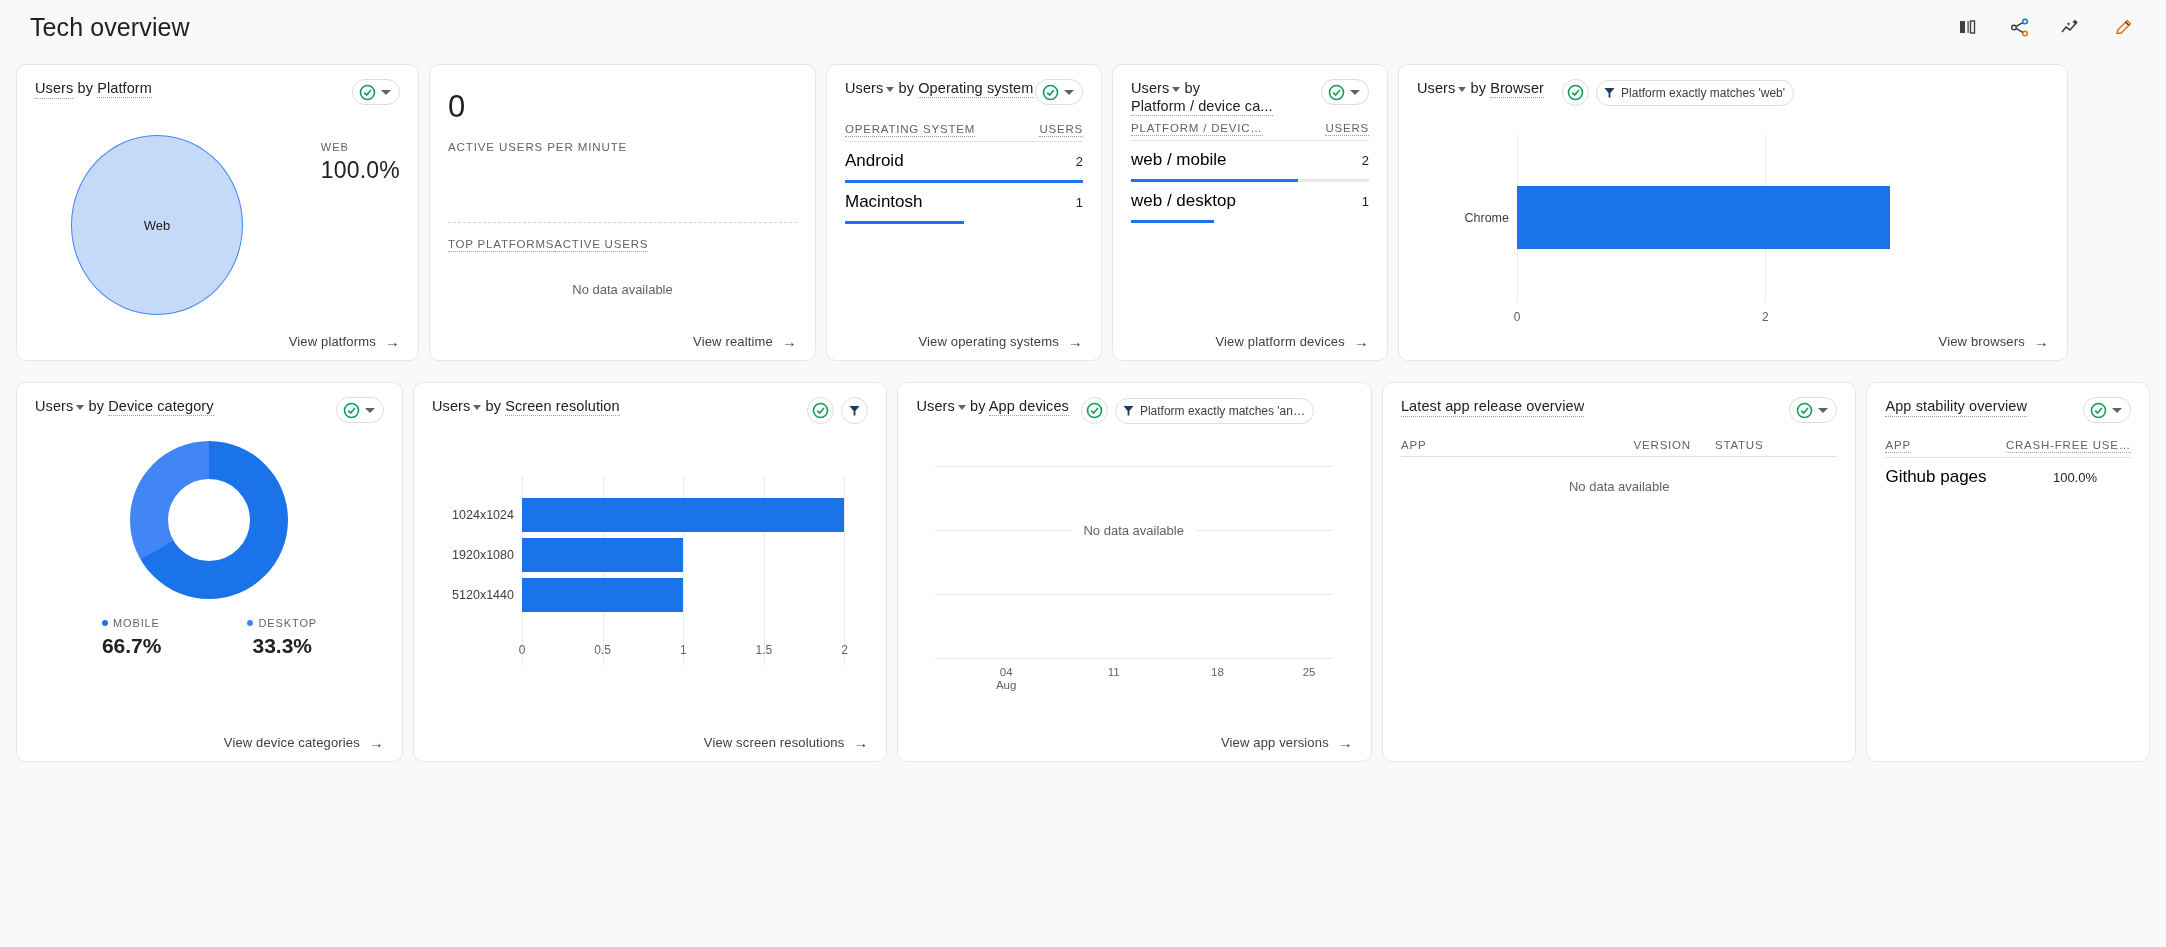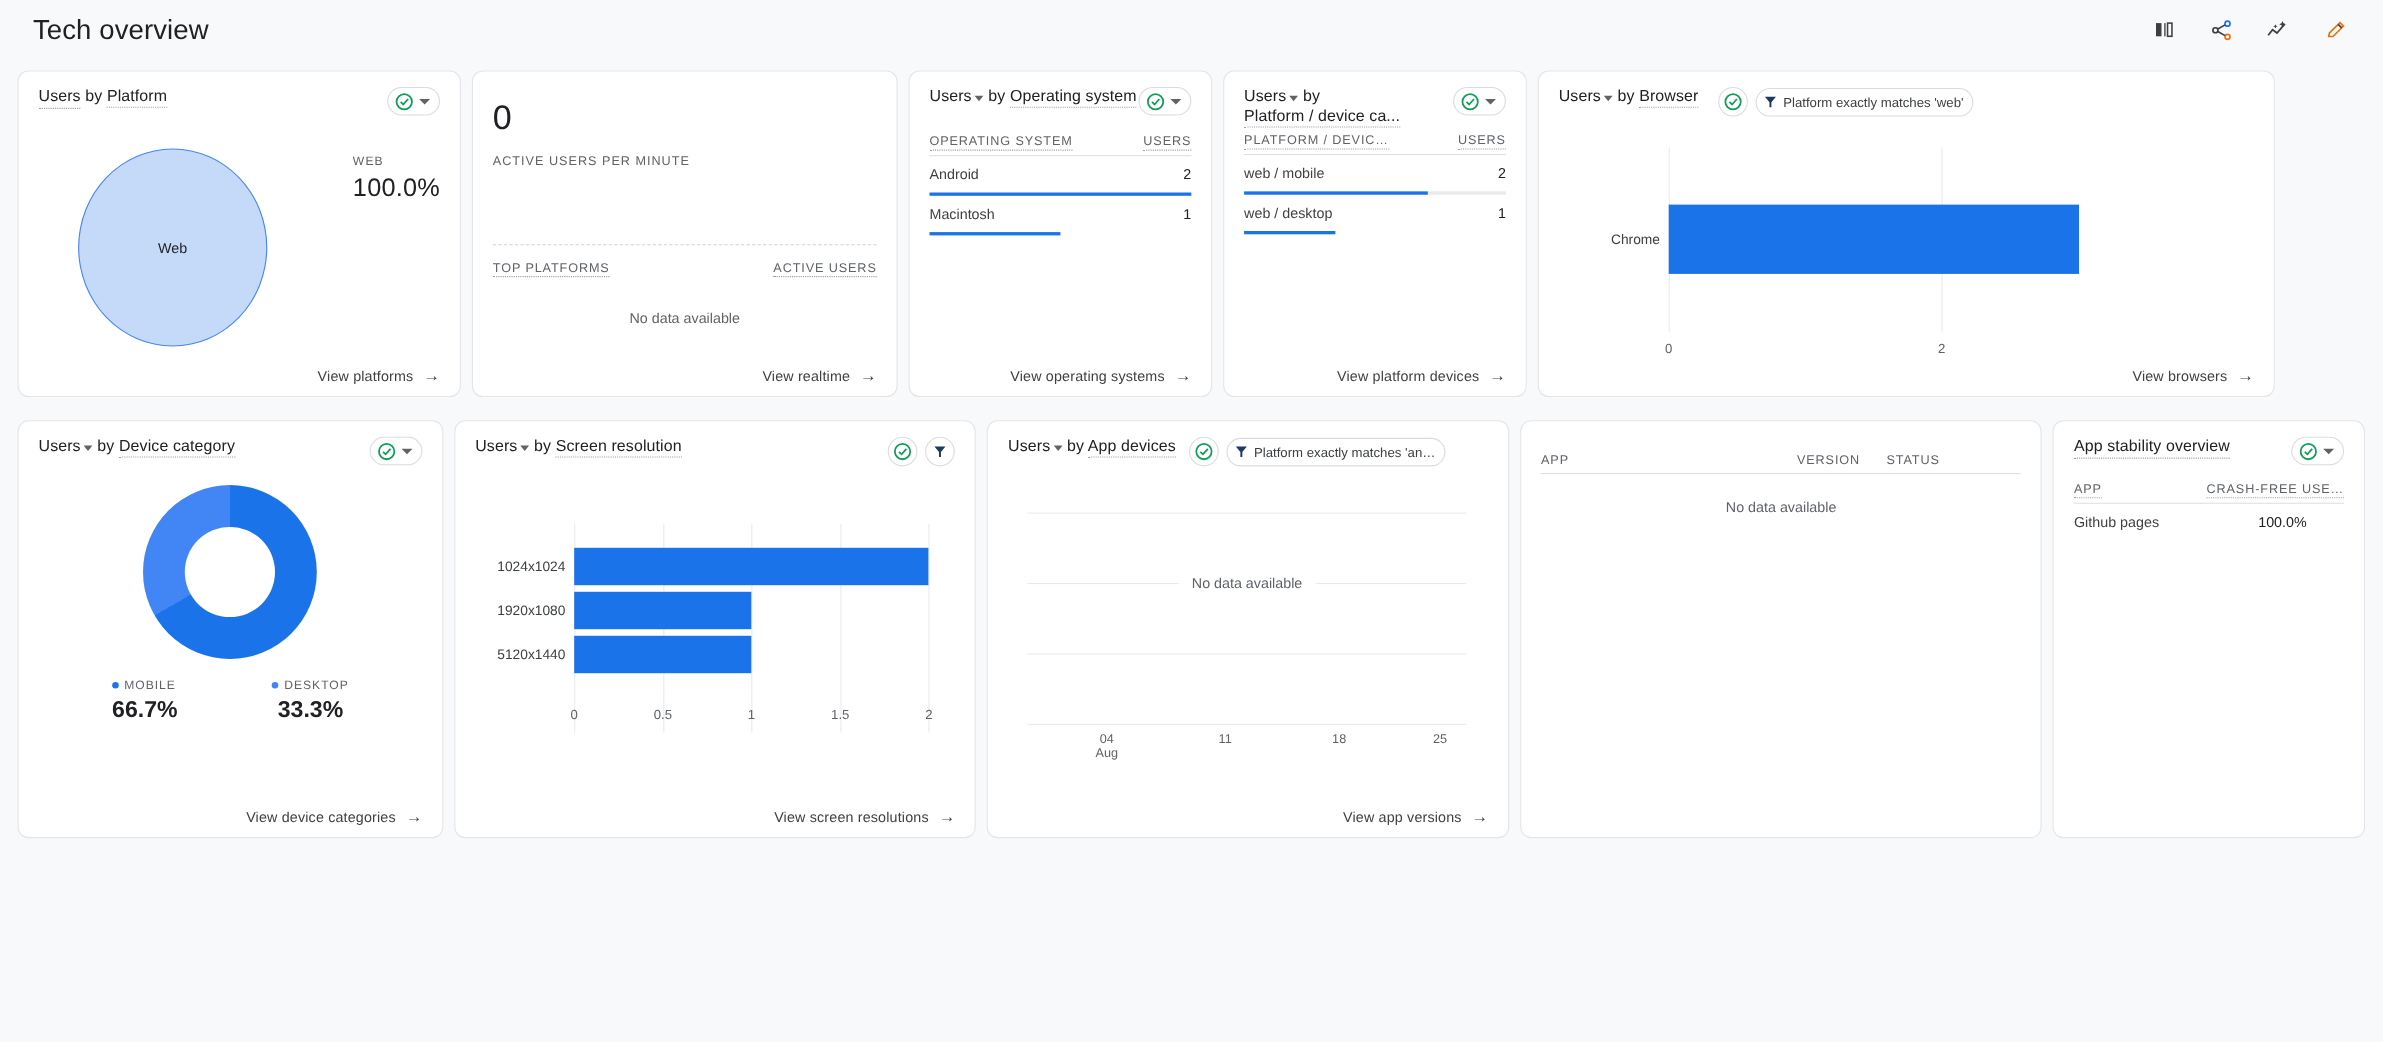--- a/index.html
+++ b/index.html
@@ -80,38 +80,38 @@
   .legend-key { font-size: 11px; color: #5f6368; letter-spacing: 1px; }
   .legend-val { font-size: 23px; color: #202124; font-weight: 400; margin-top: 4px; letter-spacing: .2px; }
   
   .micro-label {
     font-size: 11.5px; color: #5f6368; letter-spacing: .9px;
     display: inline-block;
   }
   .bignum { font-size: 31px; color: #202124; margin-top: 10px; letter-spacing: .3px; }
   .sparkbox { height: 54px; border-bottom: 1px dashed #cfd3d6; margin-top: 14px; }
   .rt-table-head {
-    display: flex; justify-content: space-between; margin-top: 15px;
+    display: flex; justify-content: flex-start; margin-top: 15px;
   }
   .nodata {
     text-align: center; font-size: 13px; color: #5f6368; margin-top: 30px;
   }
   
   .tbl { margin-top: 18px; width: 100%; }
   .tbl-head {
     display: flex; justify-content: space-between;
     border-bottom: 1px solid #e0e0e0; padding-bottom: 4px;
   }
   .th {
     font-size: 11.5px; color: #5f6368; letter-spacing: .8px;
     border-bottom: 1px dotted #9aa0a6; padding-bottom: 1px;
   }
   .trow { padding-top: 9px; position: relative; }
   .trow-top { display: flex; justify-content: space-between; align-items: baseline; }
-  .td-name { font-size: 13px; color: #404040; }
+  .td-name { font-size: 17px; color: #000000; }
   .td-val { font-size: 13px; color: #202124; }
   .bar-track {
     height: 3px; background: #e8eaed; margin-top: 9px; width: 100%; position: relative;
   }
   .bar-track.plain { background: transparent; }
   .bar-fill { height: 3px; background: #1a73e8; }
   
   .barchart { position: relative; margin-top: 16px; }
   .bc-plot { position: relative; }
   .gridline { position: absolute; top: 0; bottom: 0; width: 1px; background: #e8eaed; }
@@ -545,20 +545,32 @@
         </div>
       </div>
 
       <div class="cardlink">
         <span>View app versions</span>
         <span class="arrow-r">→</span>
       </div>
     </div>
 
     <div class="card r2" style="width:477px">
+      <div class="card-head">
+        <div class="card-title dotted">Latest app release overview</div>
+        <div class="head-right">
+          <div class="chip">
+            <svg width="17" height="17" viewBox="0 0 17 17">
+              <circle cx="8.5" cy="8.5" r="7" fill="none" stroke="#0f9d58" stroke-width="1.6"></circle>
+              <polyline points="5.2,8.7 7.6,11 12,6" fill="none" stroke="#0f9d58" stroke-width="1.6"></polyline>
+            </svg>
+            <span class="caret-dd"></span>
+          </div>
+        </div>
+      </div>
 
       <div class="tbl" style="margin-top:16px">
         <div class="tbl-head">
           <span class="th" style="border:none">APP</span>
           <span class="th" style="border:none;margin-left:auto;margin-right:24px">VERSION</span>
           <span class="th" style="border:none;margin-right:74px">STATUS</span>
         </div>
         <div class="nodata" style="margin-top:22px">No data available</div>
       </div>
     </div>

